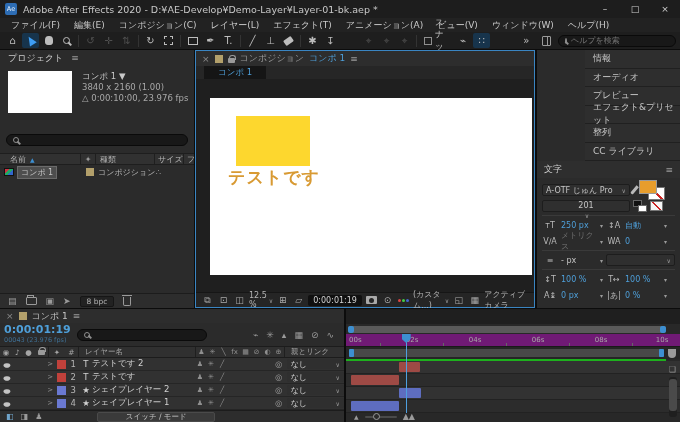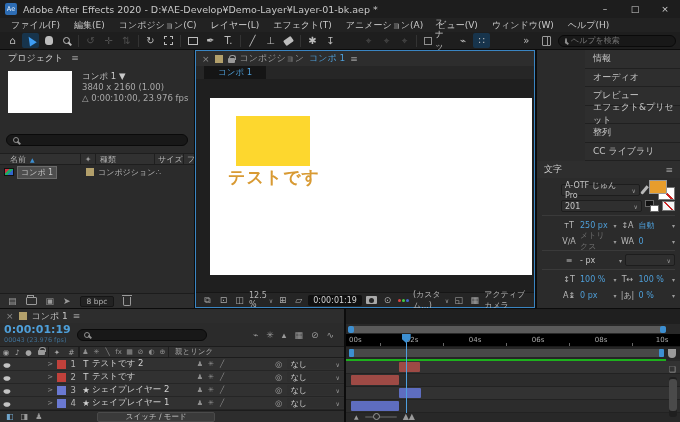--- a/index.html
+++ b/index.html
@@ -81,21 +81,21 @@
   .camicon{width:11px;height:8px;background:#a9a9a9;border-radius:1px;position:relative;}
   .camicon::after{content:"";position:absolute;left:3px;top:1.5px;width:5px;height:5px;border-radius:50%;background:#252525;}
   .rgbdots{display:flex;gap:1px;}
   .rgbdots i{width:3px;height:3px;border-radius:50%;display:block;}
 
   
   .sidebar{top:50px;left:536px;width:144px;height:258px;background:#2b2b2b;border-left:1px solid #0c0c0c;}
   .side-row{height:18.5px;border-bottom:1px solid #202020;display:flex;align-items:center;padding-left:8px;font-size:9px;color:#c6c6c6;background:#2e2e2e;margin-left:48px;}
   .char-head{height:17px;display:flex;align-items:center;justify-content:space-between;padding:0 7px;background:#2e2e2e;}
   .char-body{padding:4px 5px 0 5px;}
-  .char-row{display:flex;align-items:center;gap:3px;height:16px;font-size:8px;margin-left:19px;}
+  .char-row{display:flex;align-items:center;gap:3px;height:16px;font-size:8px;}
   .char-div{height:1px;background:#3a3a3a;margin:1px 0;}
   .ci{color:#b9b9b9;font-size:8px;width:16px;flex:none;display:flex;align-items:center;justify-content:center;}
   .cval{width:34px;font-size:8px;}
   .cgray{color:#6d6d6d;}
   .fillwrap{width:26px;height:20px;position:relative;flex:none;}
   .fillback{position:absolute;right:0;bottom:0;width:17px;height:13px;background:#fff;border:1px solid #777;
     background-image:linear-gradient(45deg,transparent 44%,#cc2222 44%,#cc2222 56%,transparent 56%);}
   .fillfront{position:absolute;left:0;top:0;width:18px;height:14px;border:1px solid #999;}
   .bwwrap{width:14px;height:12px;position:relative;flex:none;}
   .bwwrap .w{position:absolute;right:0;bottom:0;width:9px;height:7px;background:#fff;border:1px solid #666;}
@@ -119,21 +119,21 @@
   .sw-glyph{color:#8f8f8f;font-size:7px;width:11px;text-align:center;flex:none;}
   .tl-foot{position:absolute;bottom:0;left:0;right:0;height:12px;background:#2d2d2d;border-top:1px solid #1c1c1c;display:flex;align-items:center;gap:7px;padding-left:6px;}
   .modebtn{width:118px;height:10px;background:#3a3a3a;border:1px solid #4a4a4a;border-radius:2px;font-size:7.5px;color:#c5c5c5;display:flex;align-items:center;justify-content:center;margin-left:48px;}
   .parent-sel{width:58px;height:10px;background:#2f2f2f;border-radius:2px;display:flex;align-items:center;justify-content:space-between;padding:0 4px;font-size:8px;}
 
   .tl-right{top:308px;left:346px;width:334px;height:114px;background:#282828;border-top:1px solid #0c0c0c;}
   .tr-topgap{height:15px;background:#1f1f1f;}
   .navigator{position:relative;height:10px;background:#282828;}
   .nav-track{position:absolute;left:2px;top:2px;width:318px;height:7px;background:#5a5a5a;border-radius:3px;}
   .nav-h{position:absolute;top:2px;width:6px;height:7px;background:#3d8fd1;border-radius:2px;}
-  .ruler{position:relative;height:13px;background:#000000;border-bottom:1px solid #1a1a1a;font-size:7px;color:#a8a8a8;text-decoration:underline;}
+  .ruler{position:relative;height:13px;background:#701a75;border-bottom:1px solid #1a1a1a;font-size:7px;color:#a8a8a8;text-decoration:underline;}
   .tick{position:absolute;top:2px;transform:translateX(-50%);}
   .tickmark{position:absolute;bottom:0;width:1px;height:3px;background:#666;}
   .workarea{position:relative;height:12px;background:#252525;}
   .wa-bar{position:absolute;left:3px;top:2px;width:315px;height:8px;background:#484848;border-radius:2px;}
   .wa-h{position:absolute;top:2px;width:5px;height:8px;background:#3d8fd1;border-radius:1px;}
   .shield{position:absolute;right:4px;top:2px;width:8px;height:9px;background:#9a9a9a;border-radius:0 0 4px 4px;}
   .greenline{height:2px;background:#1db01d;width:320px;}
   .tr-rows{position:relative;}
   .tr-row{height:13px;border-bottom:1px solid #222;position:relative;}
   .tr-row:nth-child(odd){background:#323232;}
@@ -343,21 +343,21 @@
         <span class="grow">A-OTF じゅん Pro</span>
           <span class="caret">∨</span>
       </span>
       <span class="eyedrop"></span>
       <span class="fillwrap">
         <span class="fillback"></span>
         <span class="fillfront" style="background: rgb(231, 157, 44);"></span>
       </span>
     </div>
     <div class="char-row">
-      <span class="sel" style="width:88px;">
+      <span class="sel" style="width:88px;flex-direction:column;">
         <span class="grow">201</span>
           <span class="caret">∨</span>
       </span>
       <span class="bwwrap">
           <span class="b"></span>
           <span class="w"></span>
         </span>
       <span class="nostroke"></span>
     </div>
     <div class="char-div"></div>
@@ -436,20 +436,21 @@
     <span style="width:12px;text-align:center;">◉</span>
     <span style="width:11px;text-align:center;">♪</span>
     <span style="width:11px;text-align:center;">●</span>
     <span style="width:14px;display:flex;justify-content:center;">
         <span class="lockicon" style="margin-top:0;"></span>
       </span>
     <span class="colsep"></span>
     <span style="width:16px;text-align:center;">✦</span>
     <span style="width:13px;text-align:center;">#</span>
     <span class="colsep"></span>
+    <span style="padding-left:6px;width:116px;">レイヤー名</span>
     <span class="colsep"></span>
     <span class="sw-glyph">♟</span>
     <span class="sw-glyph">✳</span>
     <span class="sw-glyph">╲</span>
     <span class="sw-glyph">fx</span>
     <span class="sw-glyph">▦</span>
     <span class="sw-glyph">⊘</span>
     <span class="sw-glyph">◐</span>
     <span class="sw-glyph">⊕</span>
     <span class="colsep"></span>

